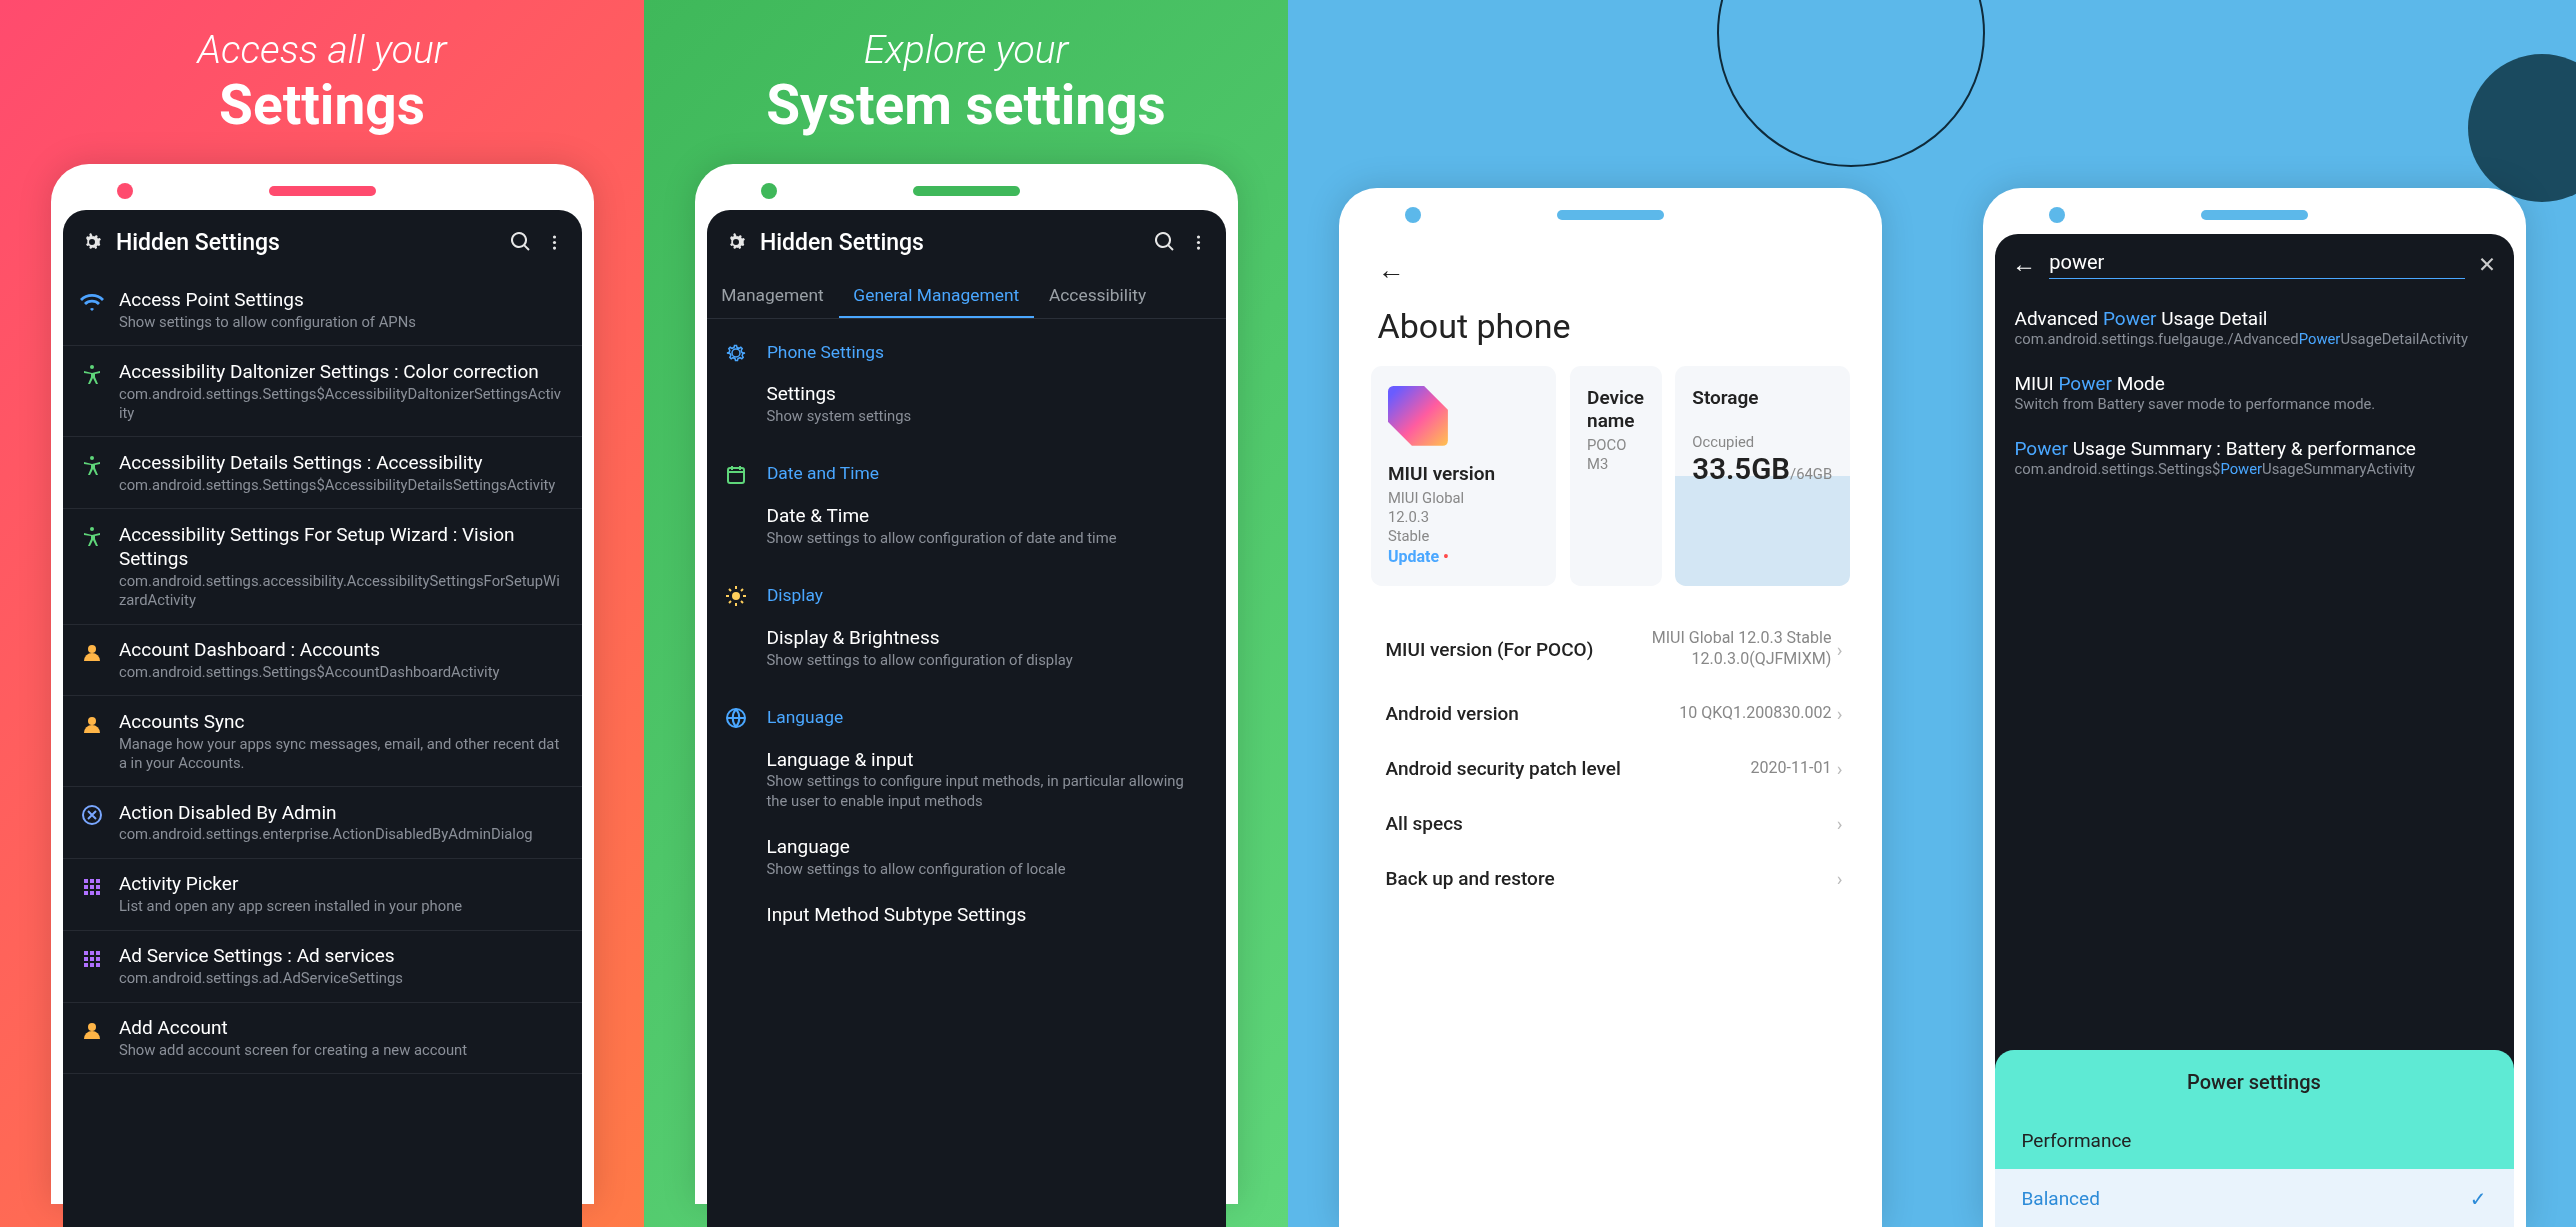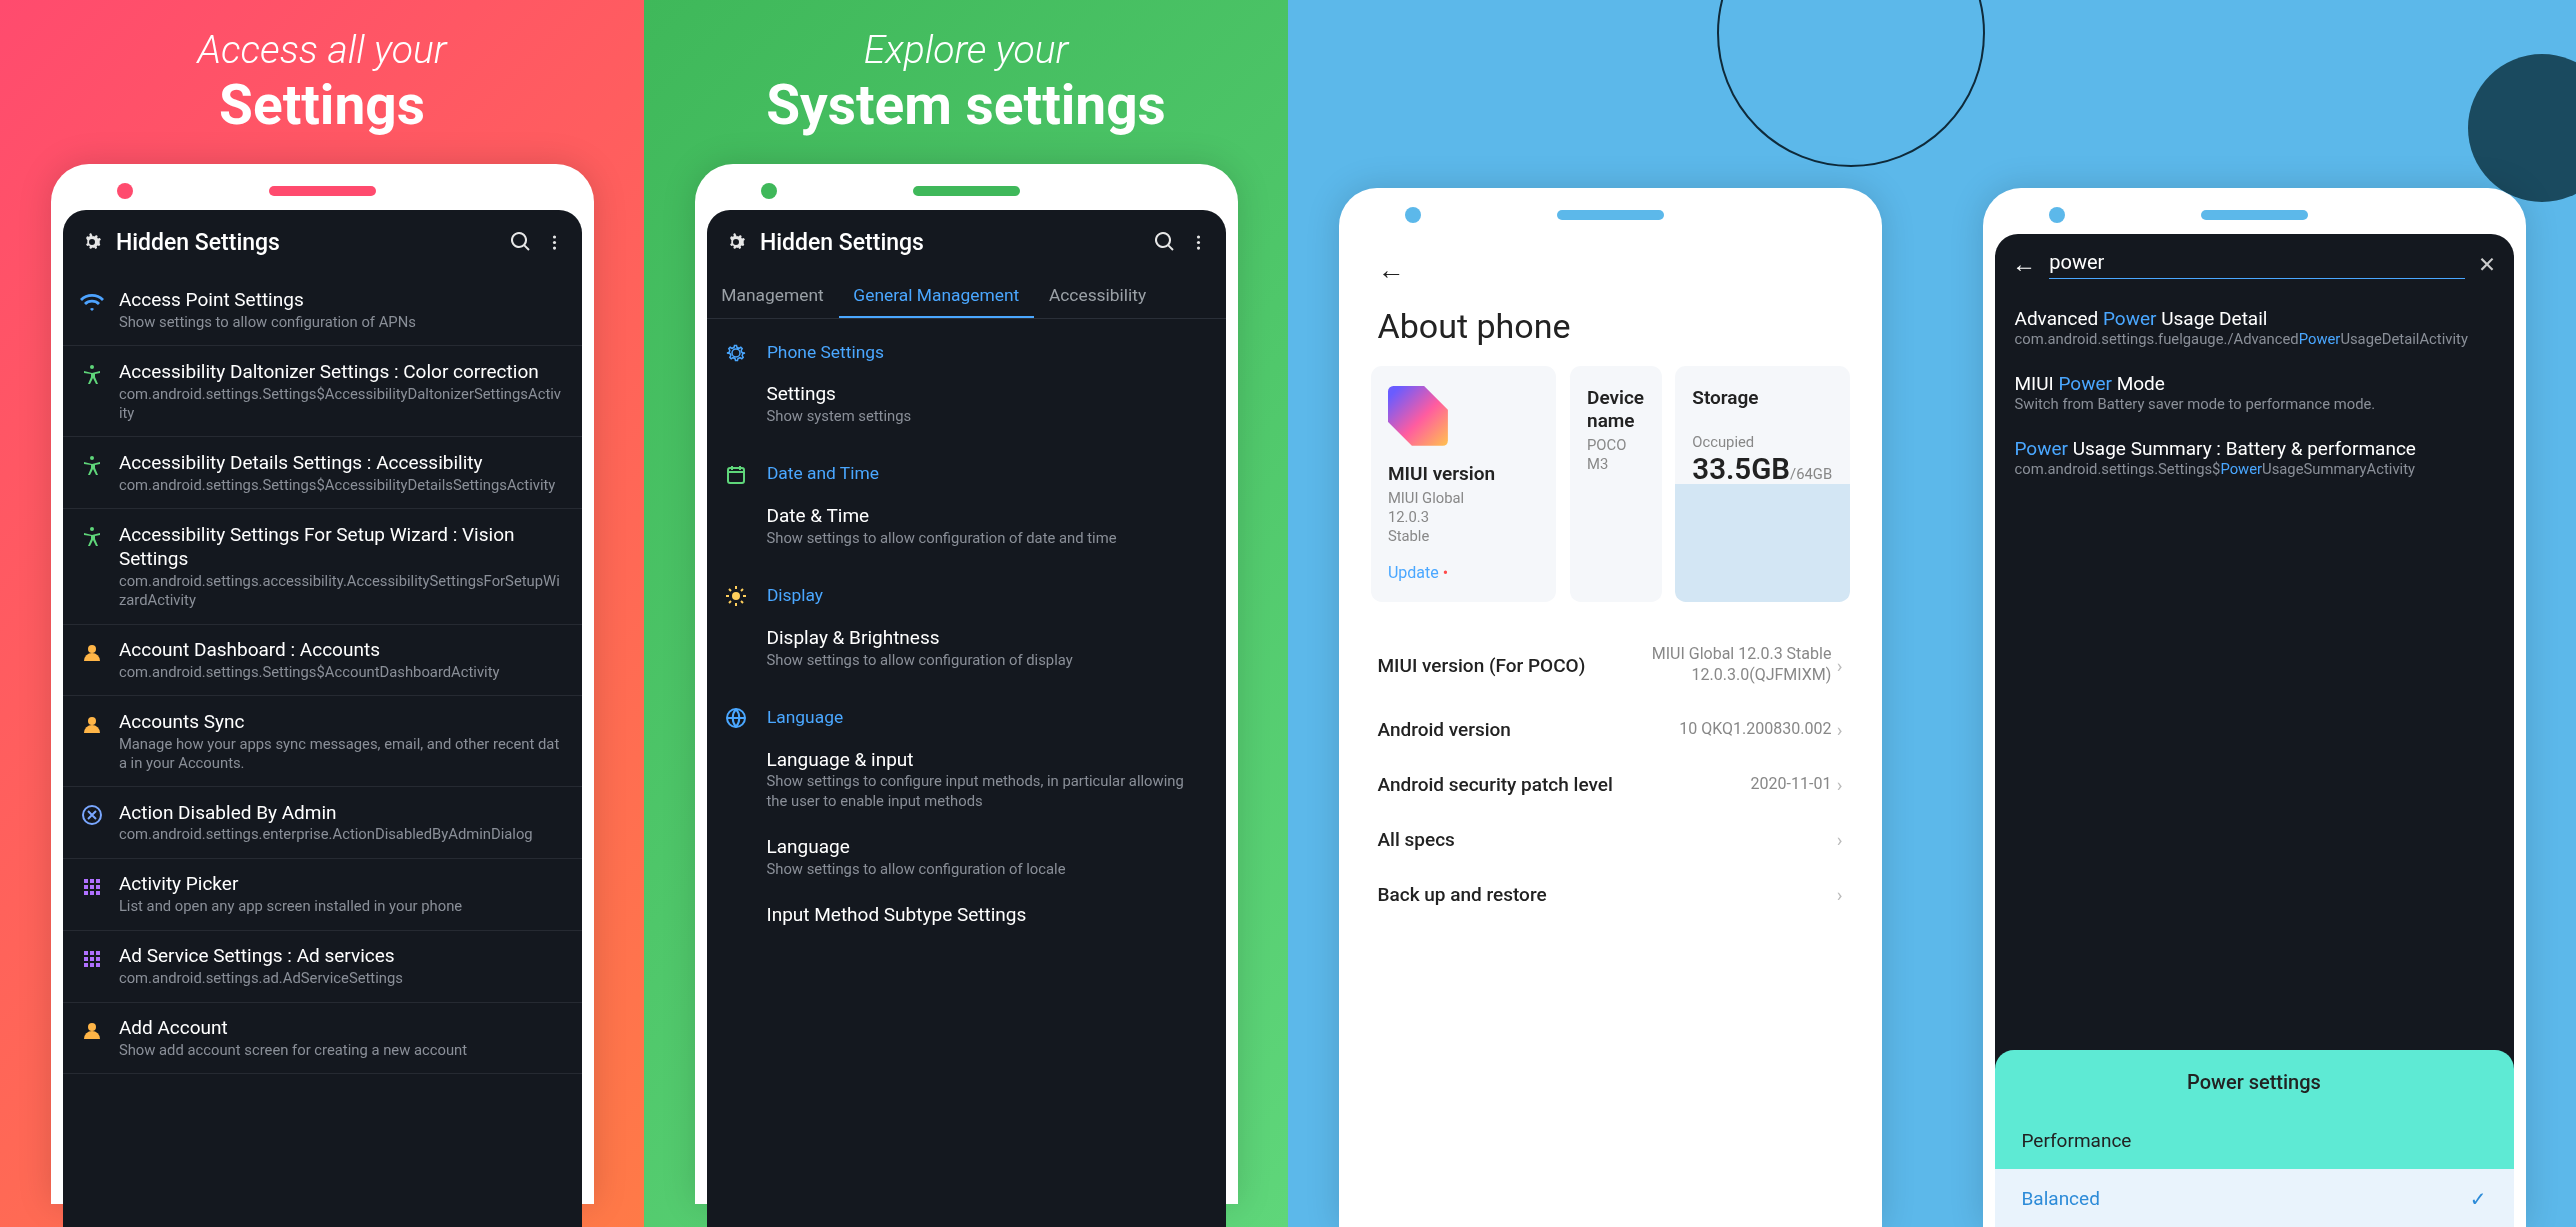--- a/index.html
+++ b/index.html
@@ -147,34 +147,35 @@
   }
   .about-card .label { font-size: 19px; font-weight: 600; color: #222; margin-bottom: 4px; }
   .about-card .sub { font-size: 14.8px; color: #888; line-height: 1.3; }
   .miui-logo {
     width: 60px; height: 60px;
     margin-bottom: 16px;
     background: linear-gradient(135deg, #6a5cff 10%, #ff5ca0 55%, #ffc24d 100%);
     clip-path: polygon(0 0, 60% 0, 100% 40%, 100% 100%, 40% 100%, 0 60%);
     border-radius: 5.4px;
   }
-  .update-link { color: #4aa7ff; font-size: 16px; font-weight: 400; margin-top: 16px; }
+  .update-link { color: #4aa7ff; font-size: 16px; font-weight: 700; margin-top: 0; }
   .update-link .dot { color: #ff4b4b; }
   .storage-big { font-size: 29.5px; font-weight: 600; }
   .storage-big .sm { font-size: 14.8px; color: #888; font-weight: 400; }
   .storage-card-bg {
     background: linear-gradient(180deg, #f5f7fa 50%, #d3e6f4 50%);
   }
 
   .about-list { padding: 13.4px 27px; }
   .about-row {
     display: flex;
     align-items: center;
     padding: 16px 0;
     font-size: 19px;
+    margin-left: 8px;
   }
   .about-row .k { flex: 1; font-weight: 500; }
   .about-row .v { color: #888; font-size: 16px; text-align: right; max-width: 215px; line-height: 1.3; }
   .about-row .chev { color: #bbb; font-size: 19px; margin-left: 5.4px; }
 
   
   .search-bar {
     display: flex; align-items: center;
     padding: 16px 17.4px;
     gap: 13.4px;

